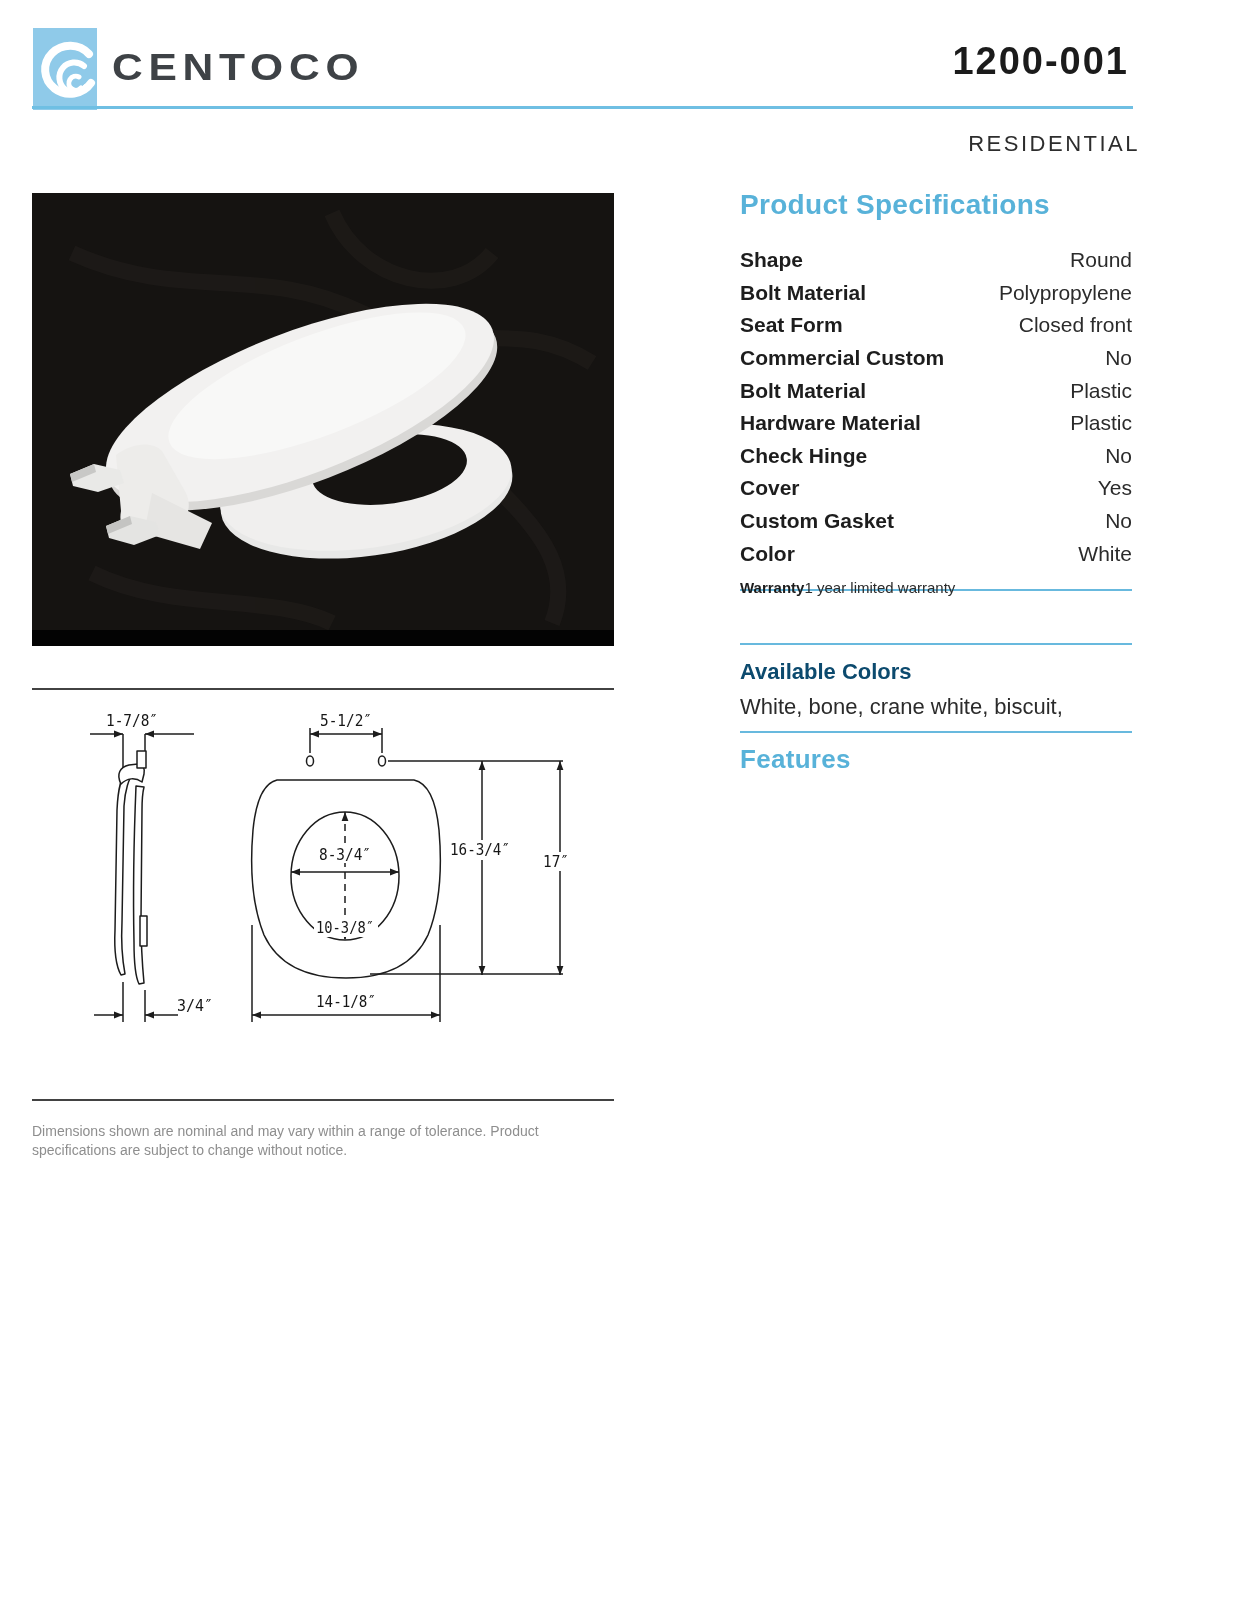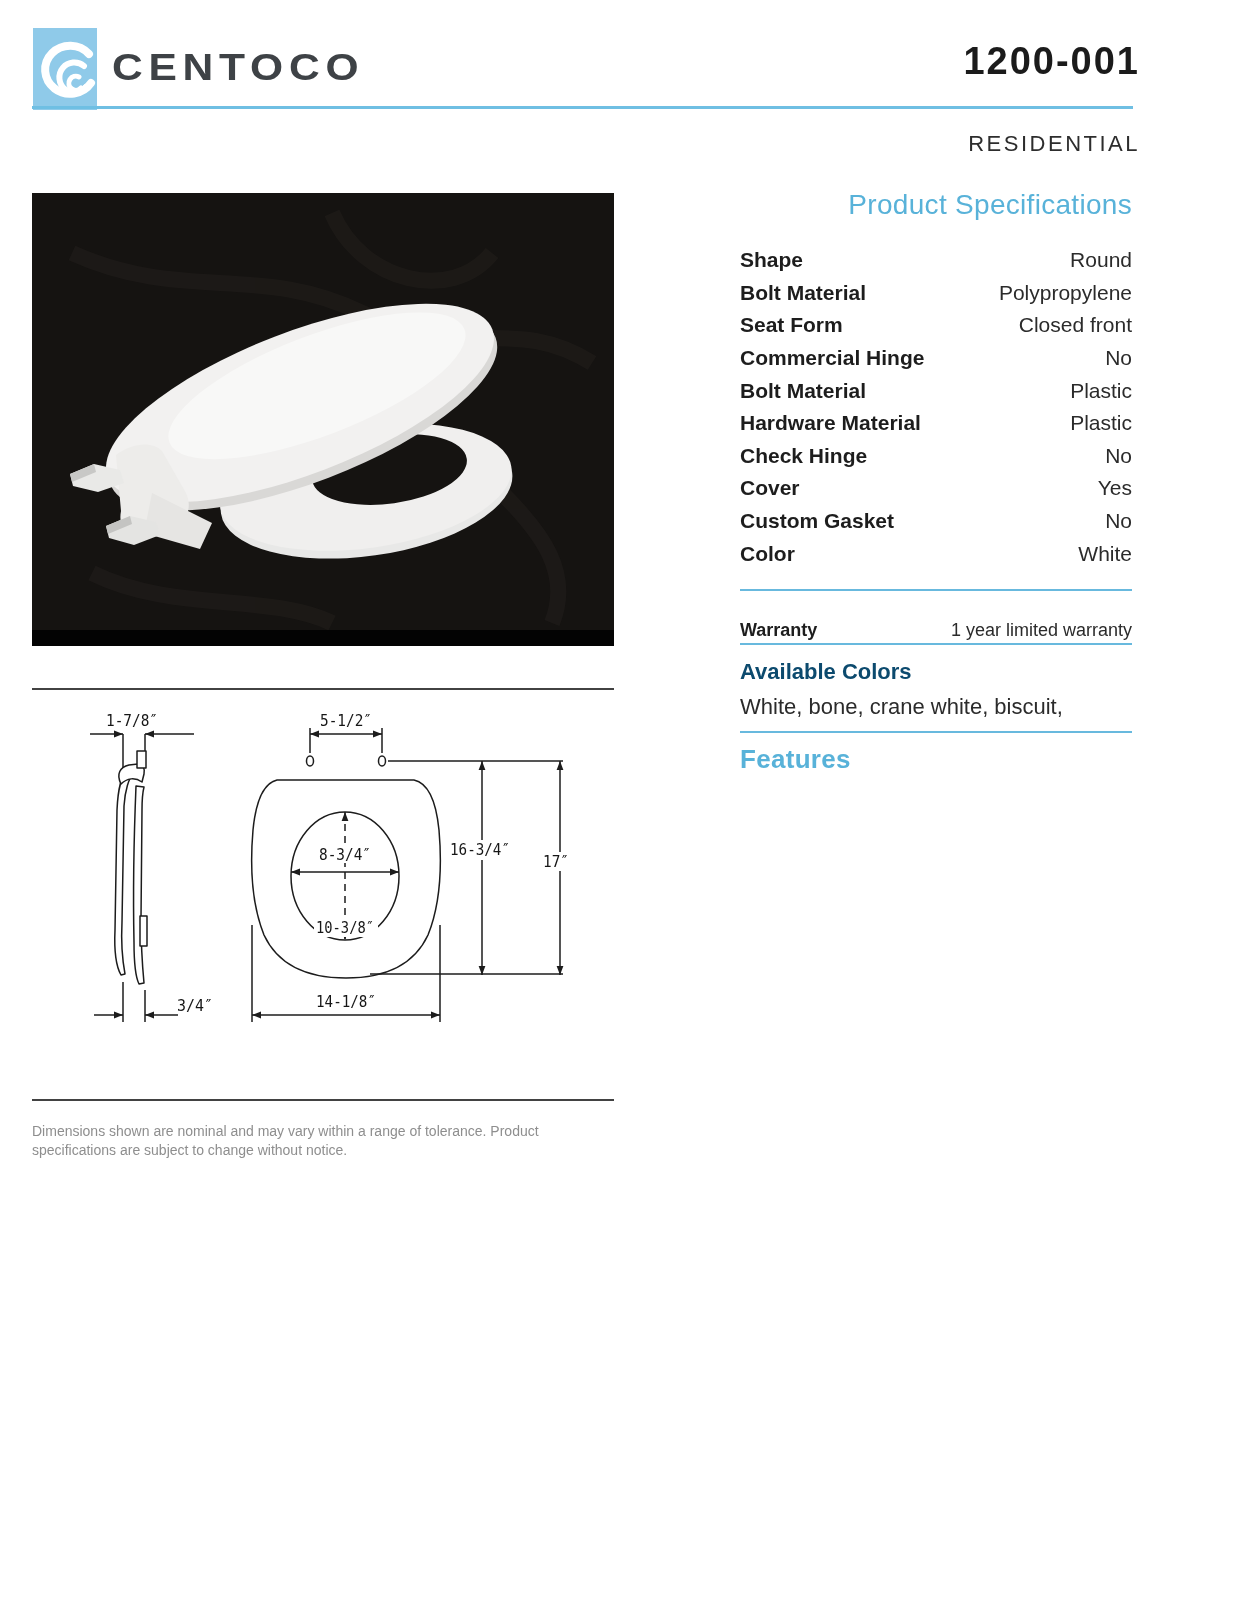--- a/index.html
+++ b/index.html
@@ -4,46 +4,46 @@
 <style>
   * { margin:0; padding:0; box-sizing:border-box; }
   html,body { background:#ffffff; }
   body { font-family:"Liberation Sans", sans-serif; color:#1e1e1e; }
   .page { position:relative; width:1236px; height:1600px; background:#ffffff; overflow:hidden; }
 
   
   .logo-box { position:absolute; left:33px; top:28px; width:64px; height:82px; }
   .brand { position:absolute; left:112px; top:47px; font-size:37px; font-weight:700;
            letter-spacing:5px; color:#3e4246; transform:scaleX(1.15); transform-origin:0 50%; white-space:nowrap; }
-  .model { position:absolute; right:96px; top:40px; font-size:38px; font-weight:700;
+  .model { position:absolute; right:107px; top:40px; font-size:38px; font-weight:700;
            letter-spacing:2px; color:#1b1b1b; }
   .header-rule { position:absolute; left:32px; right:103px; top:106px; height:3px; background:#6fbfe3; }
   .residential { position:absolute; right:96px; top:131px; font-size:22px; letter-spacing:2.5px;
                  font-weight:400; color:#2d2d2d; }
 
   
   .photo { position:absolute; left:32px; top:193px; width:582px; height:453px; display:block; }
   .rule-dark { position:absolute; left:32px; width:582px; height:2px; background:#424242; }
   .rule-top { top:688px; }
   .rule-bottom { top:1099px; }
   .drawing { position:absolute; left:32px; top:690px; width:582px; height:412px; display:block; }
   .disclaimer { position:absolute; left:32px; top:1122px; width:578px; font-size:14px;
                 line-height:19px; color:#8e8e8e; }
 
   
   .rcol { position:absolute; left:740px; width:392px; }
-  .spec-title { top:189px; font-size:28px; font-weight:400; color:#58b2d9; letter-spacing:0.3px;text-align:right; }
+  .spec-title { top:189px; font-size:28px; font-weight:700; color:#58b2d9; letter-spacing:0.3px; }
   .features-title { top:744px; font-size:26px; font-weight:700; color:#58b2d9; letter-spacing:0.3px; }
   .spec-table { top:244px; }
   .spec-row { display:flex; justify-content:space-between; align-items:center; height:32.6px; font-size:21px; }
   .spec-row .lbl { font-weight:700; color:#1d1d1d; }
   .spec-row .val { font-weight:400; color:#2b2b2b; }
   .blue-div { height:2px; background:#68b9de; }
   .div1 { top:589px; } .div2 { top:643px; } .div3 { top:731px; }
-  .warranty-row { top:620px; display:flex; justify-content:space-between; align-items:center; font-size:18px; }
+  .warranty-row { top:579px; display:flex; align-items:center; font-size:15px; }
   .warranty-row .lbl { font-weight:700; color:#1d1d1d; }
   .warranty-row .val { font-weight:400; color:#2b2b2b; }
   .avail-label { top:659px; font-size:22px; font-weight:700; color:#0c4a6e; }
   .avail-value { top:694px; font-size:22px; font-weight:400; color:#2b2b2b; }
 
   .cad-text { font-family:"DejaVu Sans Mono", monospace; fill:#161616; font-size:16px; }
 </style>
 </head>
 <body>
 
@@ -200,21 +200,21 @@
     </div>
     <div class="spec-row">
       <span class="lbl">Bolt Material</span>
       <span class="val">Polypropylene</span>
     </div>
     <div class="spec-row">
       <span class="lbl">Seat Form</span>
       <span class="val">Closed front</span>
     </div>
     <div class="spec-row">
-      <span class="lbl">Commercial Hinge</span>
+      <span class="lbl">Commercial Custom</span>
       <span class="val">No</span>
     </div>
     <div class="spec-row">
       <span class="lbl">Bolt Material</span>
       <span class="val">Plastic</span>
     </div>
     <div class="spec-row">
       <span class="lbl">Hardware Material</span>
       <span class="val">Plastic</span>
     </div>

